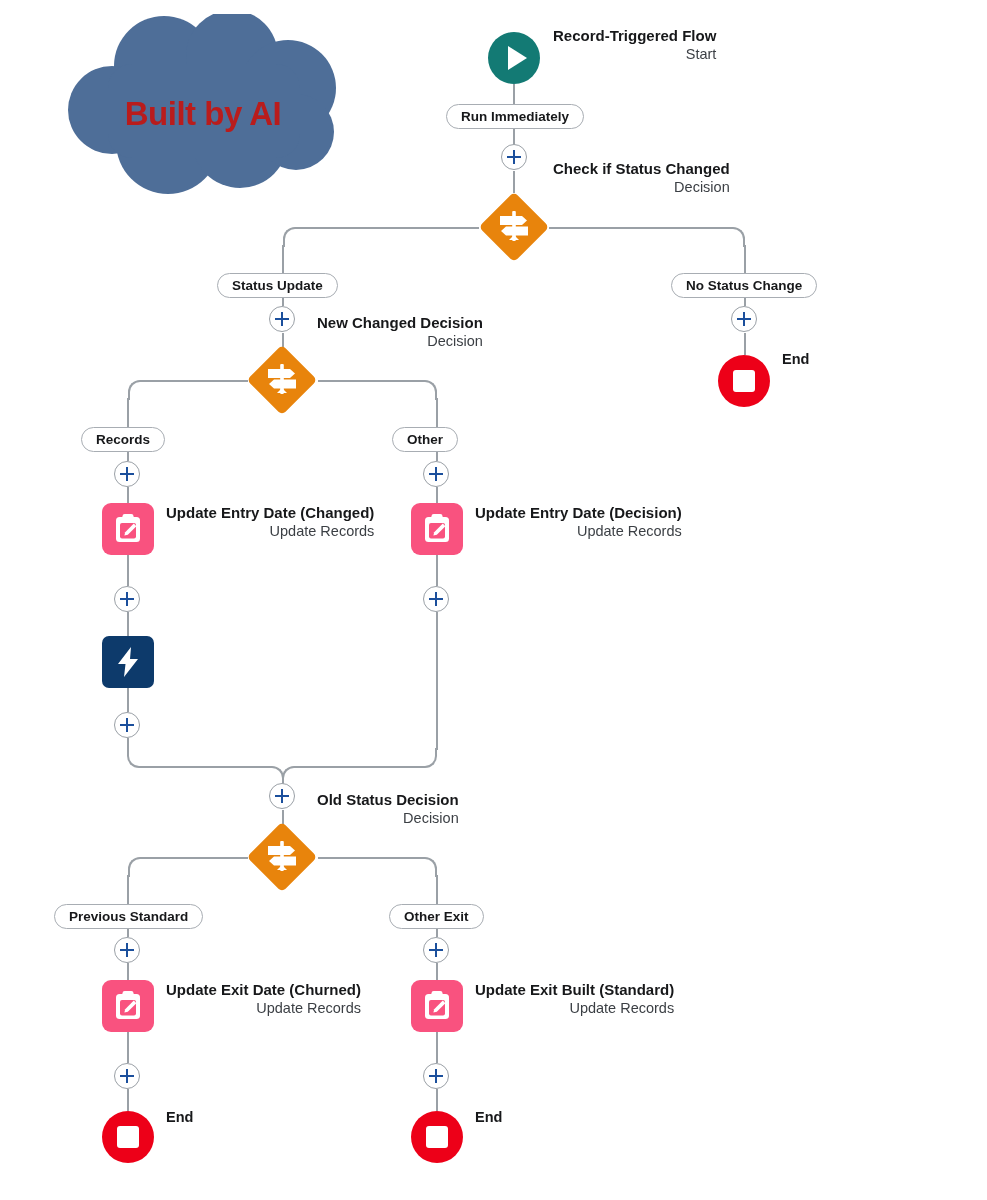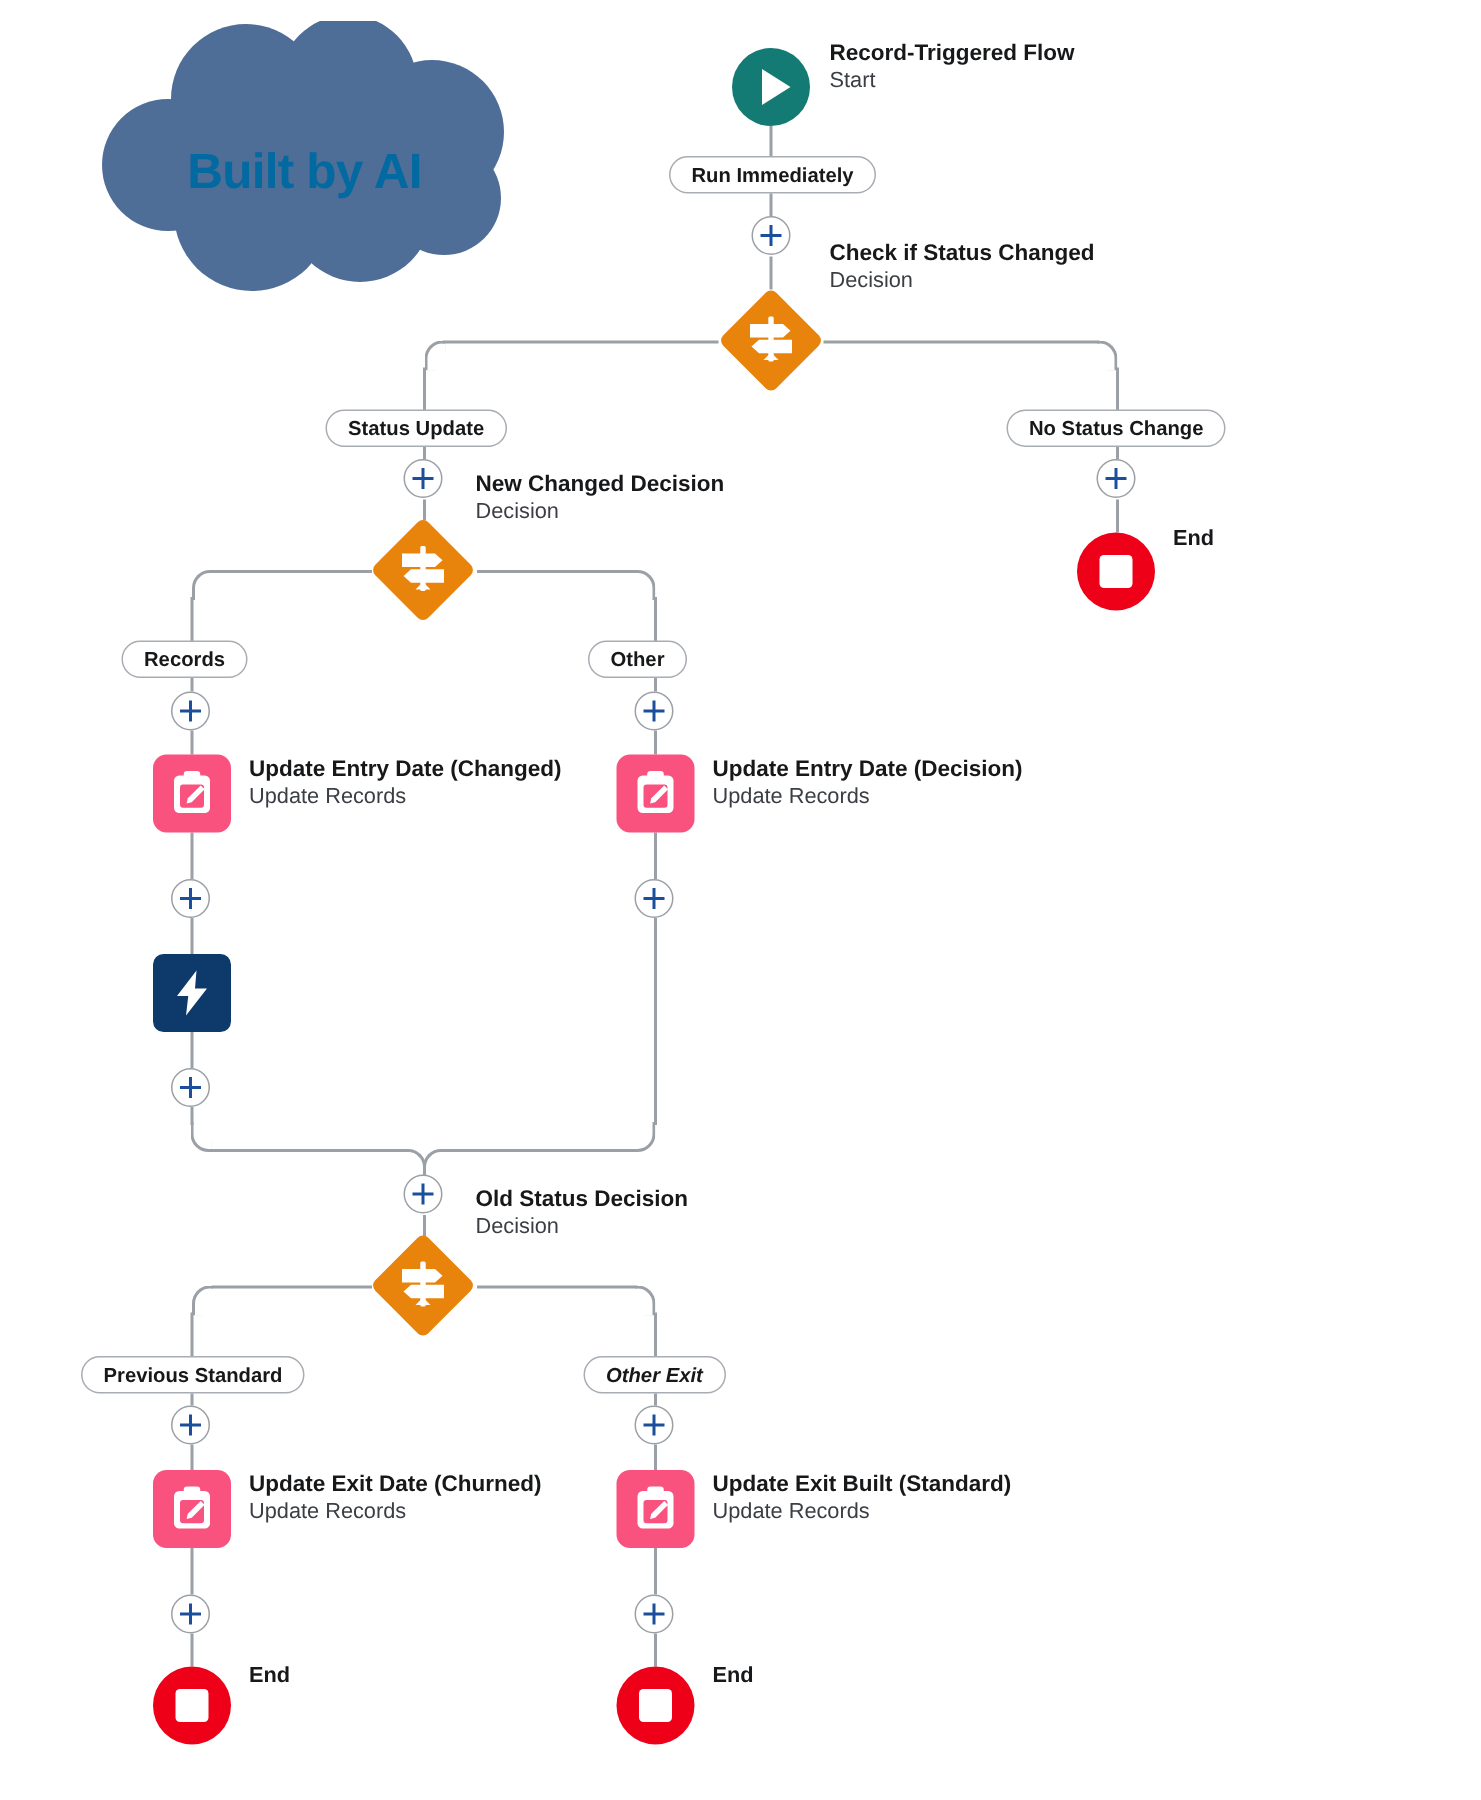--- a/index.html
+++ b/index.html
@@ -16,21 +16,21 @@
     overflow: hidden;
   }
 
   
   .cloud-logo { position: absolute; left: 56px; top: 14px; width: 300px; height: 190px; }
   .cloud-logo svg { display: block; }
   .cloud-text {
     position: absolute;
     left: 0; top: 0; width: 300px; height: 190px;
     display: flex; align-items: center; justify-content: center;
-    color: #0369a1;
+    color: #b91c1c;
     font-size: 33px;
     font-weight: bold;
     letter-spacing: -0.5px;
     padding-right: 6px;
     padding-top: 10px;
   }
 
   
   .wire { position: absolute; background: #9aa0a6; }
   .vline { width: 2px; }
@@ -139,21 +139,21 @@
     display: flex; align-items: center; justify-content: center;
     cursor: pointer;
   }
   .end-node .sq {
     width: 22px; height: 22px;
     background: #ffffff;
     border-radius: 3px;
   }
 
   
-  .nodelabel { position: absolute; white-space: nowrap; }
+  .nodelabel { position: absolute; white-space: nowrap; text-align: right; }
   .nodelabel .t1 {
     font-size: 15px; font-weight: bold; color: #17181a;
     line-height: 19px;
     display: flex; align-items: center; gap: 7px;
   }
   .nodelabel .t2 {
     font-size: 14.5px; font-weight: normal; color: #3b3f44;
     line-height: 19px;
   }
   .endlabel {
@@ -388,21 +388,21 @@
     </svg>
   </div>
   <div class="nodelabel" style="left:317px; top:790px;">
     <div class="t1">
         <span>Old Status Decision</span>
       </div>
     <div class="t2">Decision</div>
   </div>
 
   <div class="pill" style="left:54px;  top:904px;">Previous Standard</div>
-  <div class="pill" style="left:389px; top:904px;font-style:italic;">Other Exit</div>
+  <div class="pill" style="left:389px; top:904px;">Other Exit</div>
 
   <div class="plus-node" style="left:114px; top:937px;"></div>
   <div class="plus-node" style="left:423px; top:937px;"></div>
 
   <div class="urec" style="left:102px; top:980px;">
     <svg width="32" height="32" viewBox="0 0 32 32">
       <g fill="#ffffff">
         <rect x="4" y="4" width="24" height="25" rx="3.5"></rect>
         <rect x="10.5" y="1" width="11" height="6" rx="2.2"></rect>
       </g>

